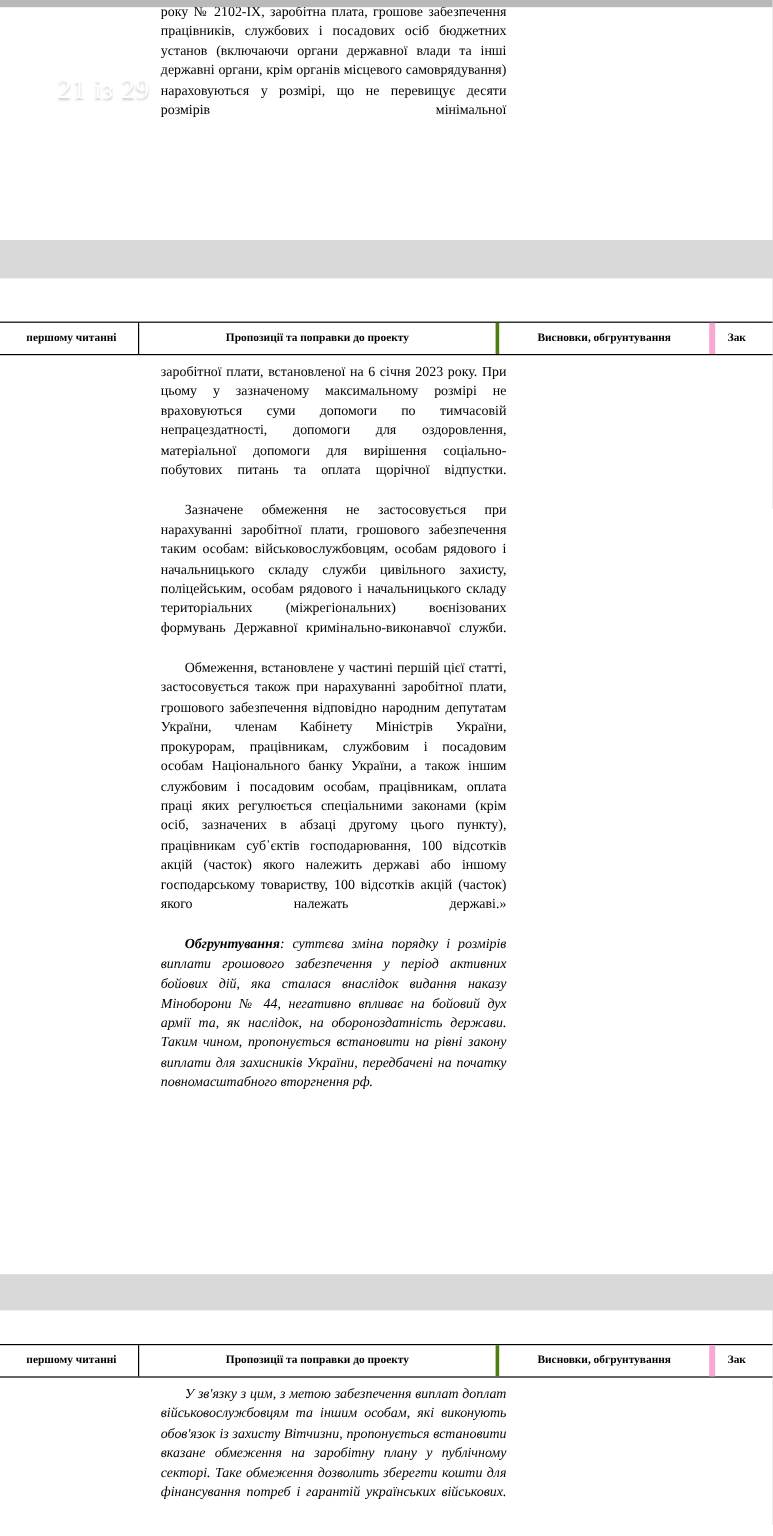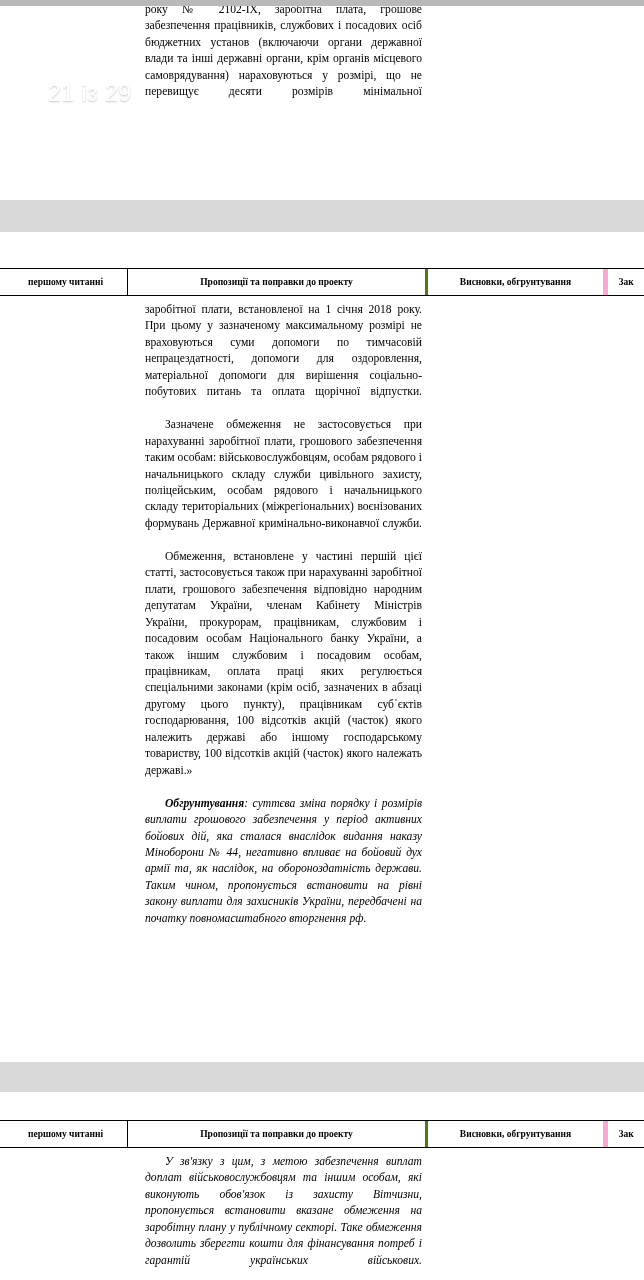--- a/index.html
+++ b/index.html
@@ -53,37 +53,37 @@
   .tbl-head .cell {
     height: 26px;
     display: flex;
     align-items: center;
     justify-content: center;
     text-align: center;
     box-sizing: border-box;
     overflow: hidden;
     white-space: nowrap;
   }
-  .c1 { width: 128px; border-right: 1px solid #000; padding-left: 4px; }
+  .c1 { width: 116px; border-right: 1px solid #000; padding-left: 4px; }
   .c2 { width: 300px; border-right: 3px solid #4d7c0f; }
   .c3 { width: 180px; border-right: 5px solid #f9a8d4; }
   .c4 { width: 36px; }
 
   .textcol {
     width: 300px;
     margin-left: 128px;
     box-sizing: border-box;
     padding: 6px 6px 0 6px;
     font-size: 11.6px;
     line-height: 1.42;
     text-align: justify;
     color: #000;
   }
   .textcol p {
-    margin: 0 0 0 11px;
+    margin: 0 0 0 0;
     text-indent: 20px;
     text-align: justify;
     text-justify: inter-word;
   }
   .textcol p.noind { text-indent: 0; }
   .italic { font-style: italic; }
   .bolditalic { font-weight: bold; }
 
   
   .stretch {
@@ -91,22 +91,22 @@
   }
   .stretch::after {
     content: "";
     display: inline-block;
     width: 100%;
   }
 
   .page-counter {
     position: absolute;
     left: 48px;
-    top: 80px;
-    font-family: Liberation Sans, sans-serif;
+    top: 62px;
+    font-family: Liberation Serif, serif;
     font-size: 23px;
     color: #ffffff;
     opacity: 0.92;
     letter-spacing: 0.5px;
     text-shadow: 0 1px 2px rgba(0,0,0,0.25);
     pointer-events: none;
     z-index: 50;
   }
 
   .topbar {
@@ -137,21 +137,21 @@
 
   <div class="page p2">
     <div class="doc-body">
       <div class="tbl-head" style="margin-top:36px;">
         <div class="cell c1">першому читанні</div>
         <div class="cell c2">Пропозиції та поправки до проекту</div>
         <div class="cell c3">Висновки, обгрунтування</div>
         <div class="cell c4">Зак</div>
       </div>
       <div class="textcol">
-        <p class="noind stretch">заробітної плати, встановленої на 1 січня 2018 року. При цьому у зазначеному максимальному розмірі не враховуються суми допомоги по тимчасовій непрацездатності, допомоги для оздоровлення, матеріальної допомоги для вирішення соціально-побутових питань та оплата щорічної відпустки.</p>
+        <p class="noind stretch">заробітної плати, встановленої на 6 січня 2023 року. При цьому у зазначеному максимальному розмірі не враховуються суми допомоги по тимчасовій непрацездатності, допомоги для оздоровлення, матеріальної допомоги для вирішення соціально-побутових питань та оплата щорічної відпустки.</p>
         <p class="stretch">Зазначене обмеження не застосовується при нарахуванні заробітної плати, грошового забезпечення таким особам: військовослужбовцям, особам рядового і начальницького складу служби цивільного захисту, поліцейським, особам рядового і начальницького складу територіальних (міжрегіональних) воєнізованих формувань Державної кримінально-виконавчої служби.</p>
         <p class="stretch">Обмеження, встановлене у частині першій цієї статті, застосовується також при нарахуванні заробітної плати, грошового забезпечення відповідно народним депутатам України, членам Кабінету Міністрів України, прокурорам, працівникам, службовим і посадовим особам Національного банку України, а також іншим службовим і посадовим особам, працівникам, оплата праці яких регулюється спеціальними законами (крім осіб, зазначених в абзаці другому цього пункту), працівникам суб᾽єктів господарювання, 100 відсотків акцій (часток) якого належить державі або іншому господарському товариству, 100 відсотків акцій (часток) якого належать державі.»</p>
         <p class="italic">
           <span class="bolditalic">Обгрунтування</span><span>: суттєва зміна порядку і розмірів виплати грошового забезпечення у період активних бойових дій, яка сталася внаслідок видання наказу Міноборони № 44, негативно впливає на бойовий дух армії та, як наслідок, на обороноздатність держави. Таким чином, пропонується встановити на рівні закону виплати для захисників України, передбачені на початку повномасштабного вторгнення рф.</span>
         </p>
       </div>
     </div>
   </div>
 
   <div class="gap" style="top:1062px;height:30px;"></div>

